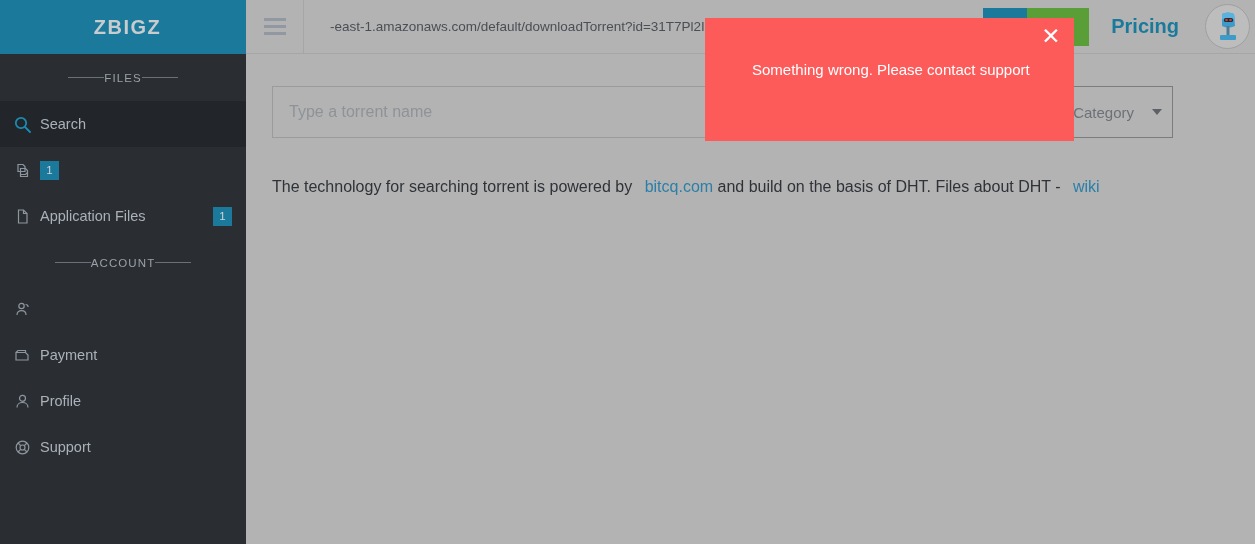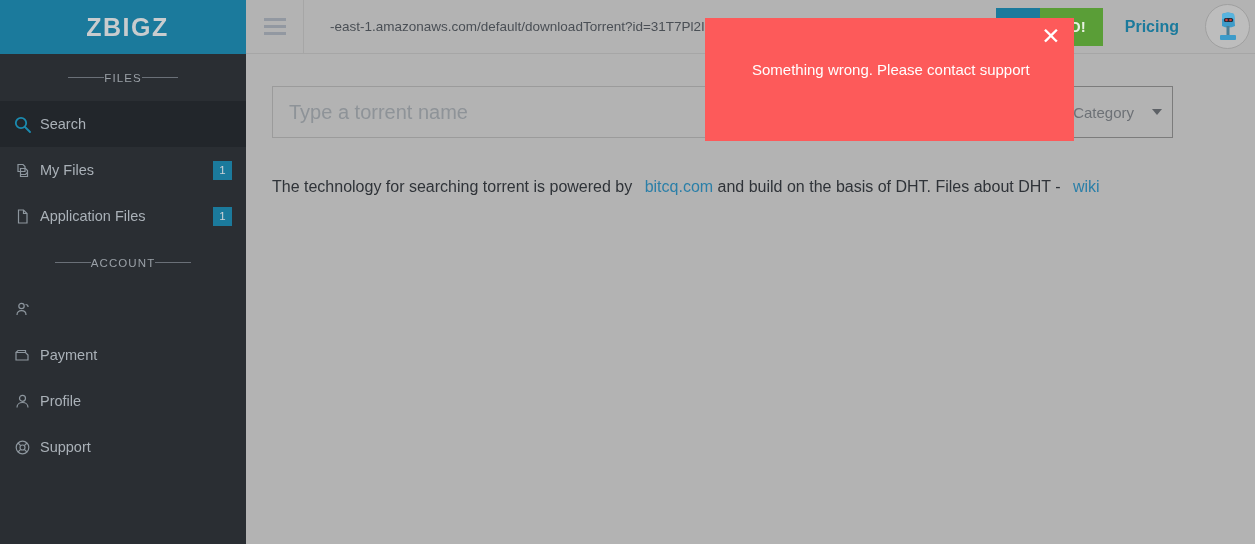--- a/index.html
+++ b/index.html
@@ -20,21 +20,21 @@
     position: relative;
     z-index: 30;
   }
   .logo-bar {
     height: 54px;
     background: #1b7a9c;
     display: flex; align-items: center; justify-content: center;
   }
   .logo-text {
     color: #c9ccce;
-    font-size: 25px;
+    font-size: 20px;
     font-weight: bold;
     letter-spacing: 1.5px;
     margin-left: 9px;
   }
   .sb-section {
     height: 47px;
     display: flex; align-items: center; justify-content: center;
     gap: 0;
   }
   .sb-section .rule {
@@ -104,42 +104,42 @@
     width: 44px; background: #1b7a9c;
     display: flex; align-items: center; justify-content: center;
   }
   .go-btn {
     background: #5a9e37; color: #e8f0e2;
     font-size: 15px; font-weight: bold;
     padding: 0 17px;
     display: flex; align-items: center;
   }
   .pricing {
-    color: #1b7a9c; font-weight: bold; font-size: 16px;
+    color: #1b7a9c; font-weight: bold; font-size: 20px;
     margin-right: 26px; flex: 0 0 auto;
   }
   .avatar {
     width: 45px; height: 45px; border-radius: 50%;
     border: 1px solid #a0a0a0;
     background: #bdbdbd;
     margin-right: 5px;
     display: flex; align-items: center; justify-content: center;
     overflow: hidden;
     flex: 0 0 45px;
   }
 
   
   .content { padding: 32px 82px 0 26px; }
   .search-row { display: flex; height: 52px; }
   .search-input {
     flex: 1; height: 52px;
     border: 1px solid #9b9b9b;
     background: #b3b3b3;
     padding: 0 16px;
-    font-size: 20px;
+    font-size: 16px;
     color: #6e6e6e;
     font-family: "Liberation Sans", sans-serif;
     outline: none;
   }
   .search-input::placeholder { color: #8e9398; }
   .cat-wrap {
     height: 52px; margin-left: 8px;
     border: 1px solid #7c7c7c;
     background: #b3b3b3;
     display: flex; align-items: center;
@@ -226,21 +226,20 @@
     </div>
 
     <div class="sb-item">
       <span class="ico">
         <svg width="17" height="17" viewBox="0 0 17 17" fill="none" stroke="currentColor" stroke-width="1.2">
           <path d="M4 2.5h5l2 2v5H4z"></path>
             <path d="M6.5 12.5h5l2-2"></path>
             <path d="M6.5 6.5v8h7v-6l-2-2z"></path>
         </svg>
       </span>
-      <span class="lbl">My Files</span>
       <span class="sb-badge">1</span>
     </div>
 
     <div class="sb-item">
       <span class="ico">
         <svg width="17" height="17" viewBox="0 0 17 17" fill="none" stroke="currentColor" stroke-width="1.2">
           <path d="M4.5 2h5l3.5 3.5V15h-8.5z"></path>
             <path d="M9.5 2v3.5H13"></path>
         </svg>
       </span>

